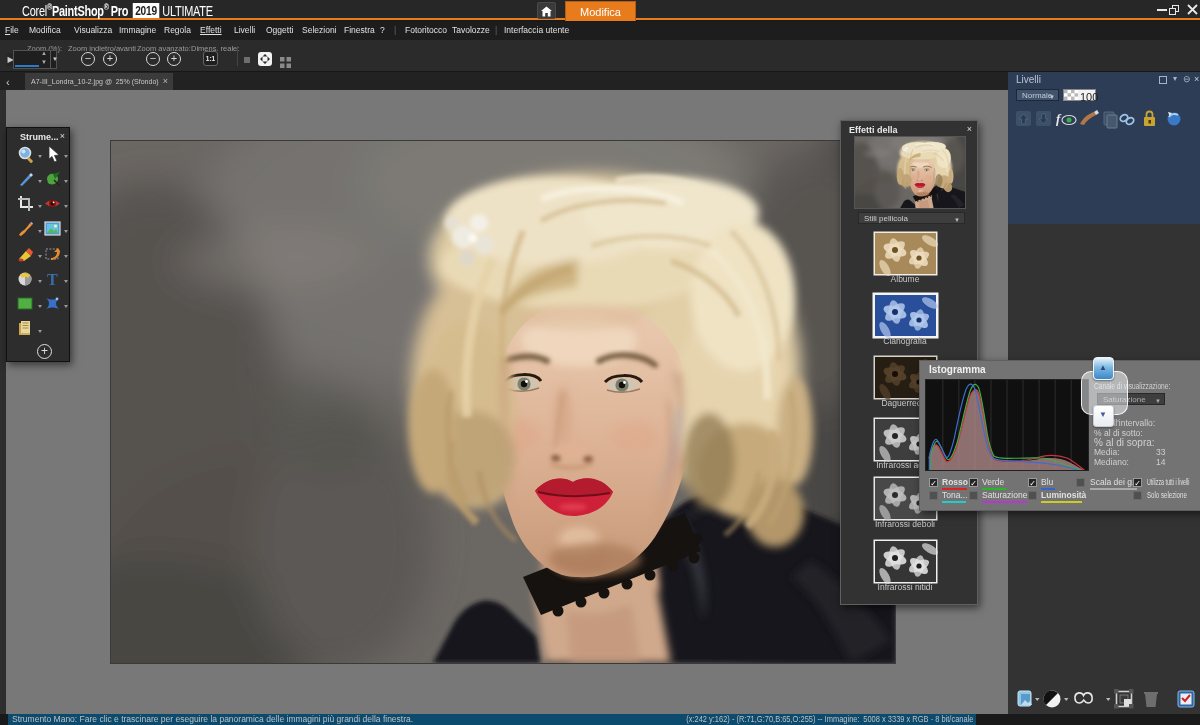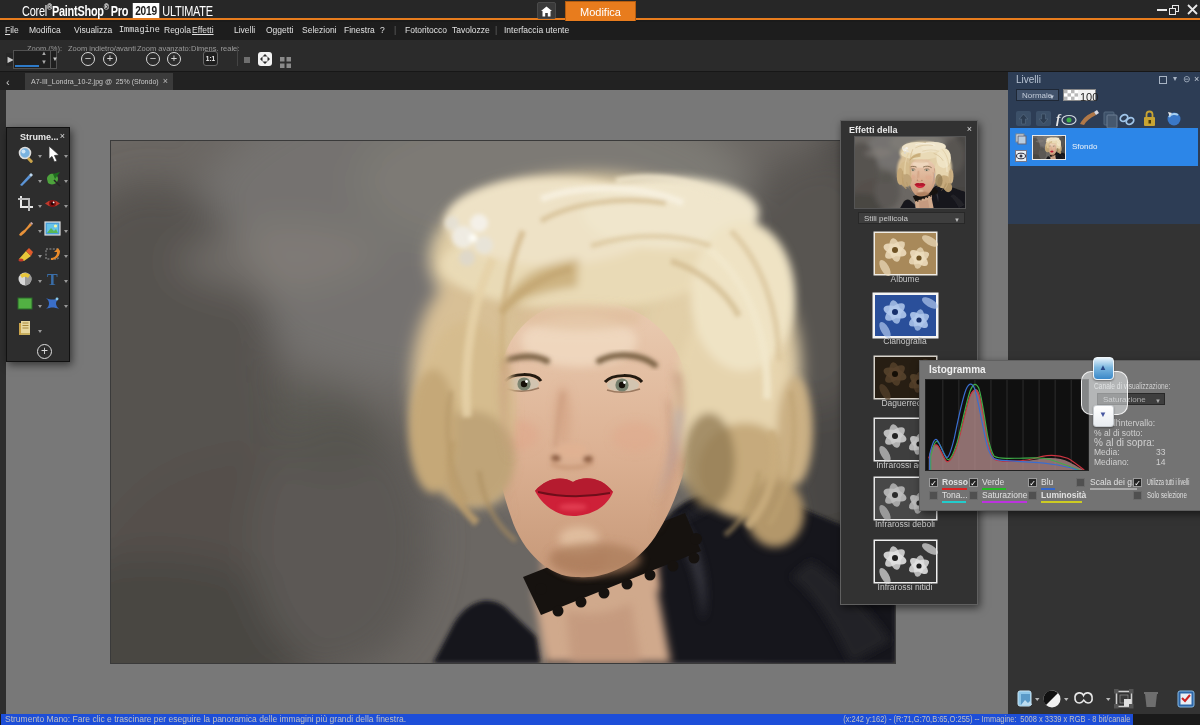--- a/index.html
+++ b/index.html
@@ -19,21 +19,21 @@
 
 #toolbar{left:0;top:40px;width:1200px;height:32px;background:#2b2b2b;border-bottom:1px solid #171717;}
 .tlabel{position:absolute;top:4px;font-size:7.5px;color:#9a9a9a;white-space:nowrap;}
 .zoomcircle{position:absolute;top:12px;width:14px;height:14px;border:1.5px solid #d8d8d8;border-radius:50%;color:#d8d8d8;text-align:center;line-height:11px;font-size:11px;background:#2b2b2b;}
 
 #tabbar{left:0;top:72px;width:1008px;height:18px;background:#222222;}
 #doctab{left:25px;top:73px;width:148px;height:17px;background:#3b3b3b;color:#c8c8c8;font-size:8px;line-height:17px;text-align:left;padding-left:6px;white-space:nowrap;}
 #workspace{left:0;top:90px;width:1008px;height:624px;background:#787878;}
 #leftstrip{left:0;top:90px;width:6px;height:624px;background:#2e2e2e;}
 
-#statusbar{left:1px;top:714px;width:1132px;height:11px;background:#1d4ed8;color:#c0c0c0;font-size:8.5px;line-height:11px;}
+#statusbar{left:8px;top:714px;width:968px;height:11px;background:#0c4a6e;color:#c0c0c0;font-size:8.5px;line-height:11px;}
 
 .panel{position:absolute;background:#323232;border:1px solid #5a5a5a;box-shadow:2px 3px 8px rgba(0,0,0,0.55);}
 .ptitle{font-size:9px;color:#e8e8e8;font-weight:bold;}
 
 #dock{left:1008px;top:72px;width:192px;height:642px;background:#333333;}
 #livelli-top{left:0px;top:0px;width:192px;height:152px;background:#2d3d55;}
 .cbc{position:absolute;width:9px;height:9px;background:#252525;border:1px solid #9a9a9a;color:#fff;font-size:8px;line-height:9px;text-align:center;}
 .cbu{position:absolute;width:9px;height:9px;background:#505050;border:1px solid #6a6a6a;}
 .clb{position:absolute;white-space:nowrap;}
 .ul{position:absolute;height:2px;}
@@ -51,23 +51,23 @@
   <div class="abs winctl" style="left:1172px;top:5px;width:7px;height:7px;border:1.5px solid #e8e8e8;"></div>
   <div class="abs winctl" style="left:1169px;top:8px;width:7px;height:7px;border:1.5px solid #e8e8e8;background:#272727;"></div>
   <svg class="abs" width="11" height="11" viewBox="0 0 11 11" style="left:1187px;top:4px;">
       <path d="M1 1 L10 10 M10 1 L1 10" stroke="#e8e8e8" stroke-width="1.8"></path>
     </svg>
 
   <div class="abs" id="menubar">
     <span style="left:5px;"><u>F</u>ile</span>
       <span style="left:29px;">Modifica</span>
       <span style="left:74px;">Visualizza</span>
-      <span style="left:119px;font-family:Liberation Mono, monospace;">Immagine</span>
+      <span style="left:119px;">Immagine</span>
       <span style="left:164px;">Regola</span>
-      <span style="left:192px;text-decoration:underline;">Effetti</span>
+      <span style="left:200px;text-decoration:underline;">Effetti</span>
       <span style="left:234px;">Livelli</span>
       <span style="left:266px;">Oggetti</span>
       <span style="left:302px;">Selezioni</span>
       <span style="left:344px;">Finestra</span>
       <span style="left:380px;">?</span>
       <span style="left:394px;color:#666;">|</span>
       <span style="left:405px;">Fotoritocco</span>
       <span style="left:452px;">Tavolozze</span>
       <span style="left:495px;color:#666;">|</span>
       <span style="left:504px;">Interfaccia utente</span>
@@ -533,37 +533,20 @@
             <ellipse cx="122" cy="13" rx="4" ry="3" transform="rotate(-35 122 13)"></ellipse>
           </g>
         <rect x="136" y="9" width="11" height="9" rx="1" fill="#c8a432"></rect>
           <path d="M138.5 9 v-2.5 a3 3 0 0 1 6 0 V 9" fill="none" stroke="#c8a432" stroke-width="1.8"></path>
           <rect x="140.5" y="12" width="2.5" height="3.5" fill="#4a3a0a"></rect>
         <circle cx="166" cy="11" r="6.5" fill="#3a78c8"></circle>
           <path d="M161 9 a6.5 6.5 0 0 1 9 -2" stroke="#a8d0f0" stroke-width="2" fill="none"></path>
           <path d="M160 4 l4 1 -2.5 3z" fill="#e8e8e8"></path>
       </g>
     </svg>
-    <div style="position:absolute;left:2px;top:56px;width:188px;height:38px;background:#2c86e8;">
-      <svg width="12" height="12" viewBox="0 0 12 12" style="position:absolute;left:5px;top:5px;">
-          <rect x="1" y="1" width="8" height="8" fill="#dce8f4" stroke="#888"></rect>
-          <rect x="3" y="3" width="8" height="8" fill="#b8cce0" stroke="#667"></rect>
-        </svg>
-      <svg width="12" height="12" viewBox="0 0 12 12" style="position:absolute;left:5px;top:22px;">
-          <rect x="0.5" y="0.5" width="11" height="11" fill="#e8eef4" stroke="#778"></rect>
-          <ellipse cx="6" cy="6" rx="4.5" ry="2.8" fill="none" stroke="#334" stroke-width="1"></ellipse>
-          <circle cx="6" cy="6" r="1.5" fill="#334"></circle>
-        </svg>
-      <div style="position:absolute;left:22px;top:7px;width:34px;height:25px;background:#6b6560;border:1px solid #e8e8e8;overflow:hidden;">
-        <svg width="32" height="23" viewBox="0 0 784 522" preserveAspectRatio="none" style="display:block;">
-            <use href="#photosym"></use>
-          </svg>
-      </div>
-      <span style="position:absolute;left:62px;top:14px;font-size:8px;color:#f0f4f8;">Sfondo</span>
-    </div>
     <svg width="192" height="24" viewBox="0 0 192 24" style="position:absolute;left:0;top:616px;">
       <g>
         <rect x="10" y="3" width="13" height="15" rx="2" fill="#8ec6e8" stroke="#c8e4f4" stroke-width="1"></rect>
           <rect x="13" y="6" width="9" height="11" fill="#5a9ac8"></rect>
           <path d="M13 17 l4 -5 3 3 2 -2 2 4z" fill="#bcdcf0"></path>
         <path d="M27 10 l4.5 0 -2.25 3z" fill="#b8b8b8"></path>
         <circle cx="44" cy="11" r="8.5" fill="#f2f2f2"></circle>
           <path d="M44 2.5 A8.5 8.5 0 0 0 38 17 L 50 5 A 8.5 8.5 0 0 0 44 2.5 Z" fill="#111"></path>
         <path d="M56 10 l4.5 0 -2.25 3z" fill="#b8b8b8"></path>
         <path d="M67 8.5 a4.5 4.5 0 0 1 8.5 -1 a4.5 4.5 0 0 1 8.5 1 q1 6.5 -4 6.5 q-2.5 0 -4.25 -2.8 q-1.75 2.8 -4.25 2.8 q-5 0 -4.5 -6.5z" fill="none" stroke="#e8e8e8" stroke-width="1.6"></path>

